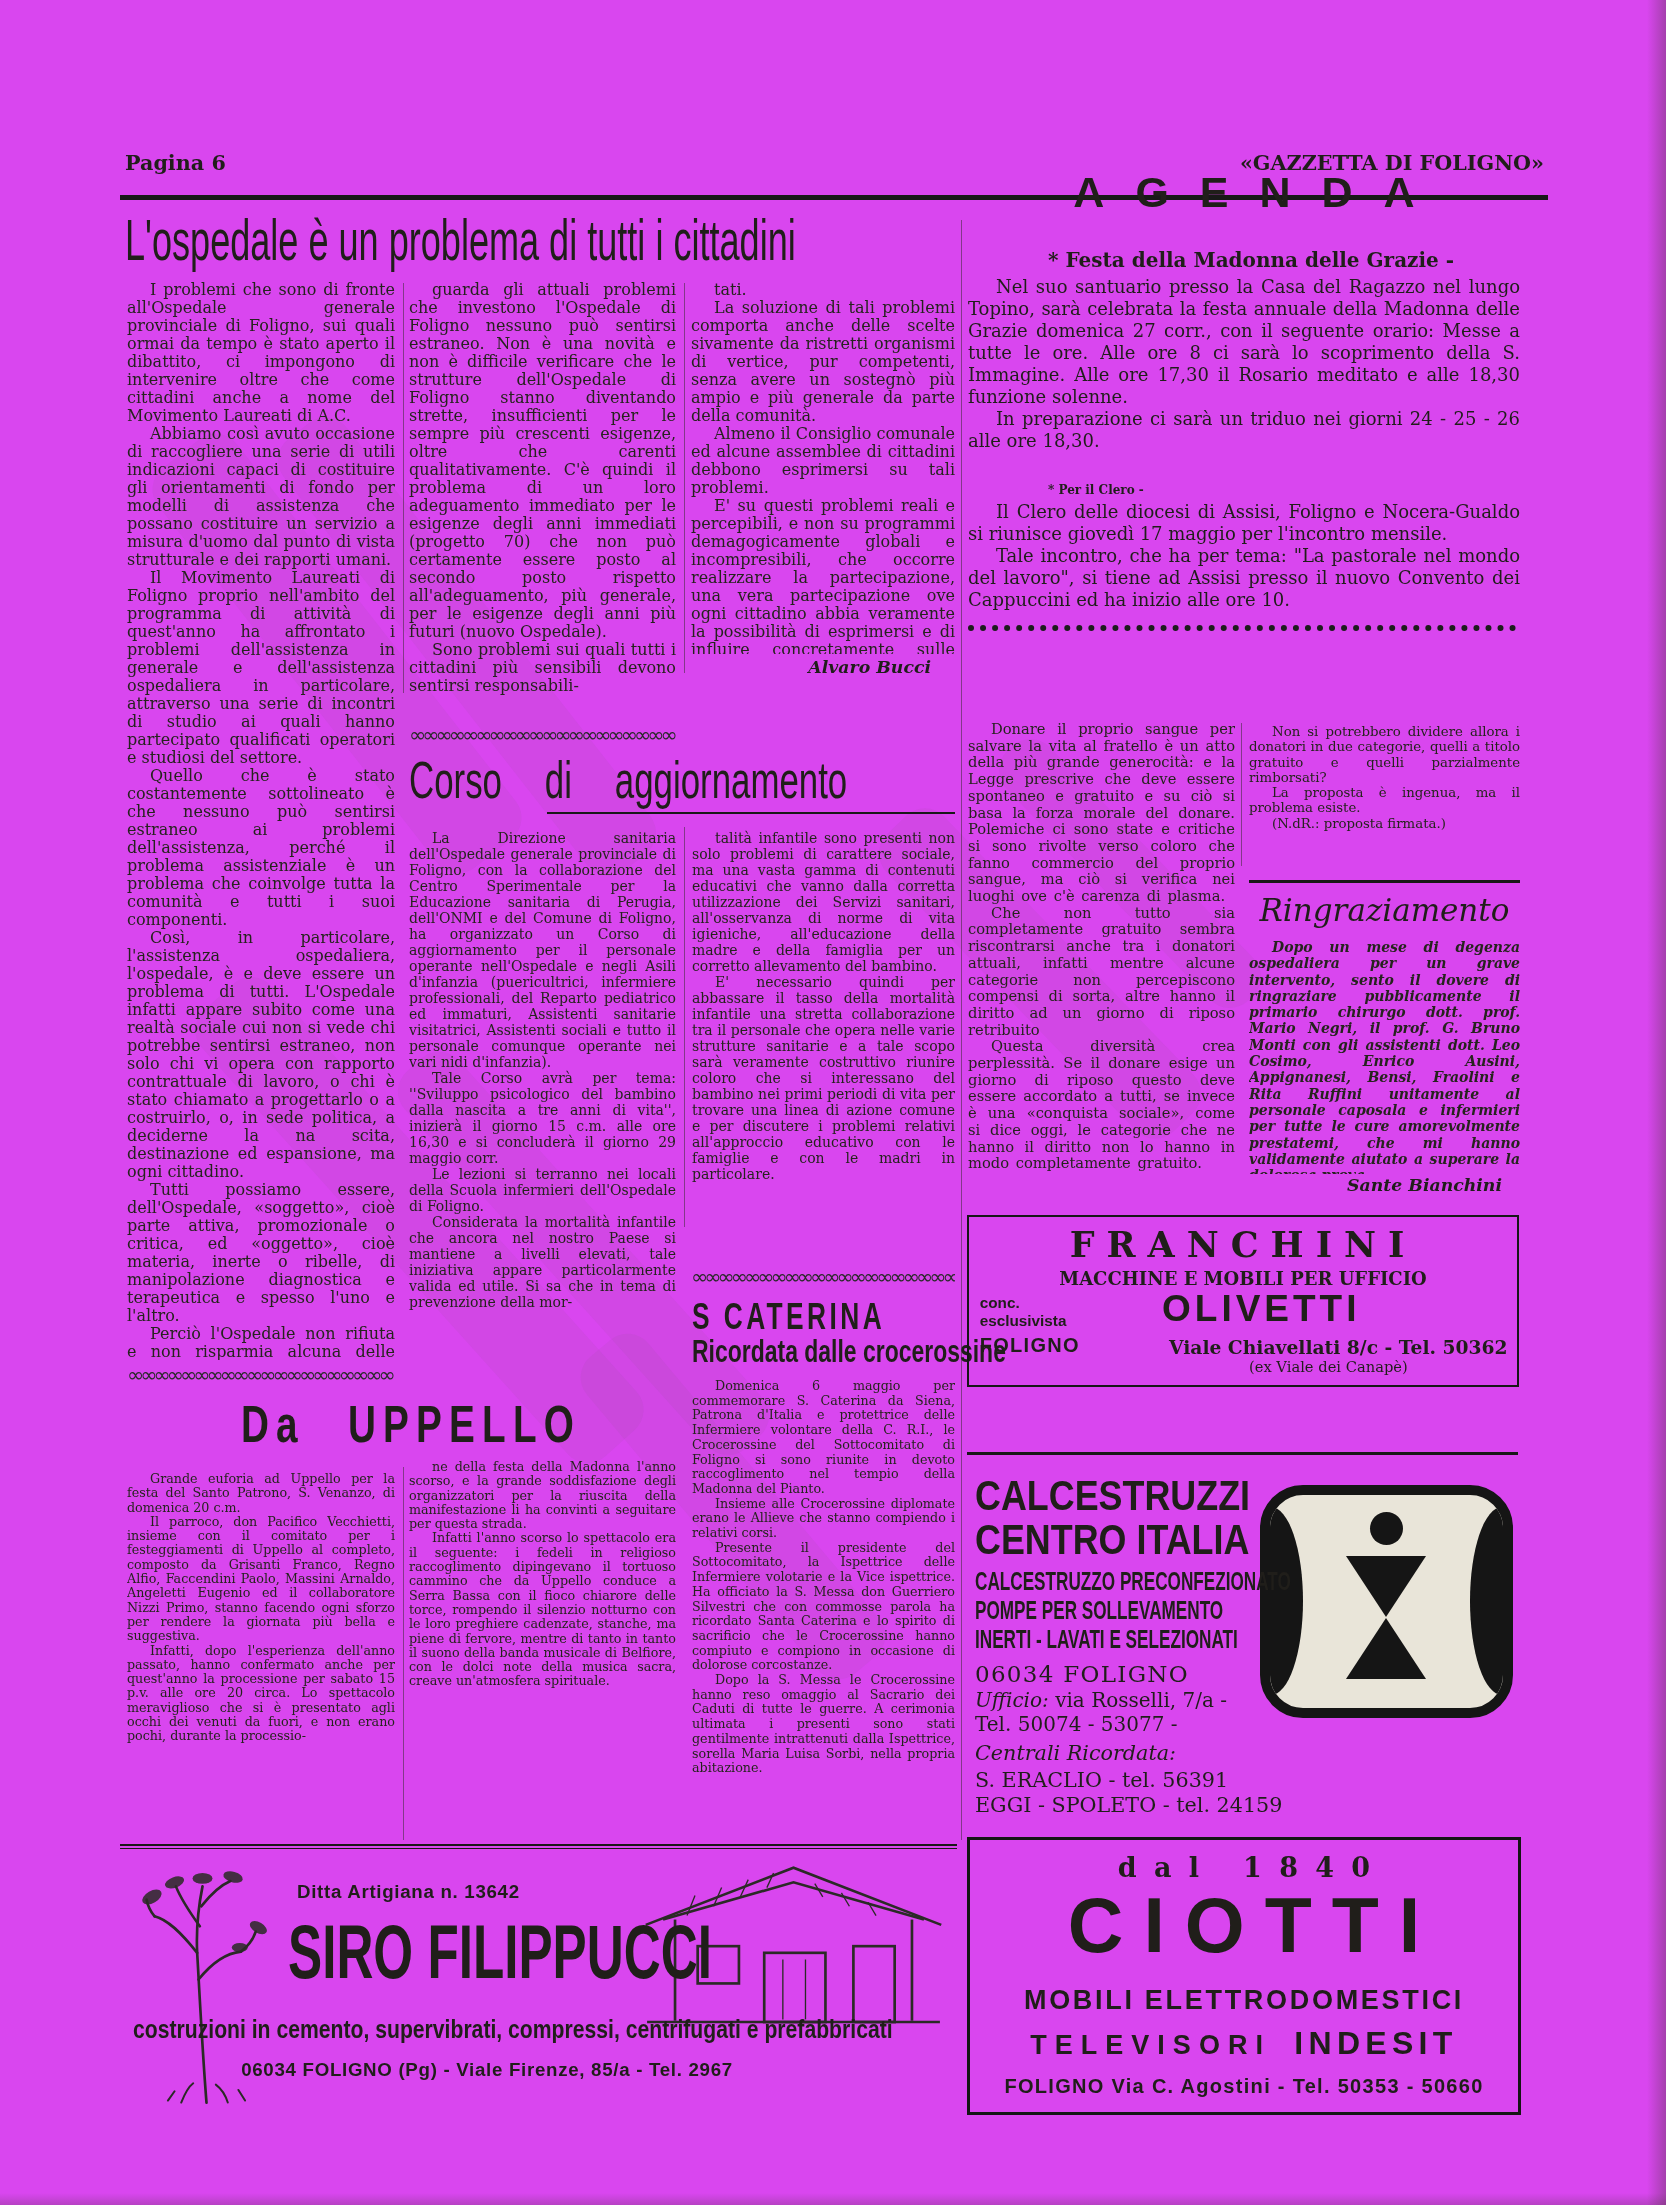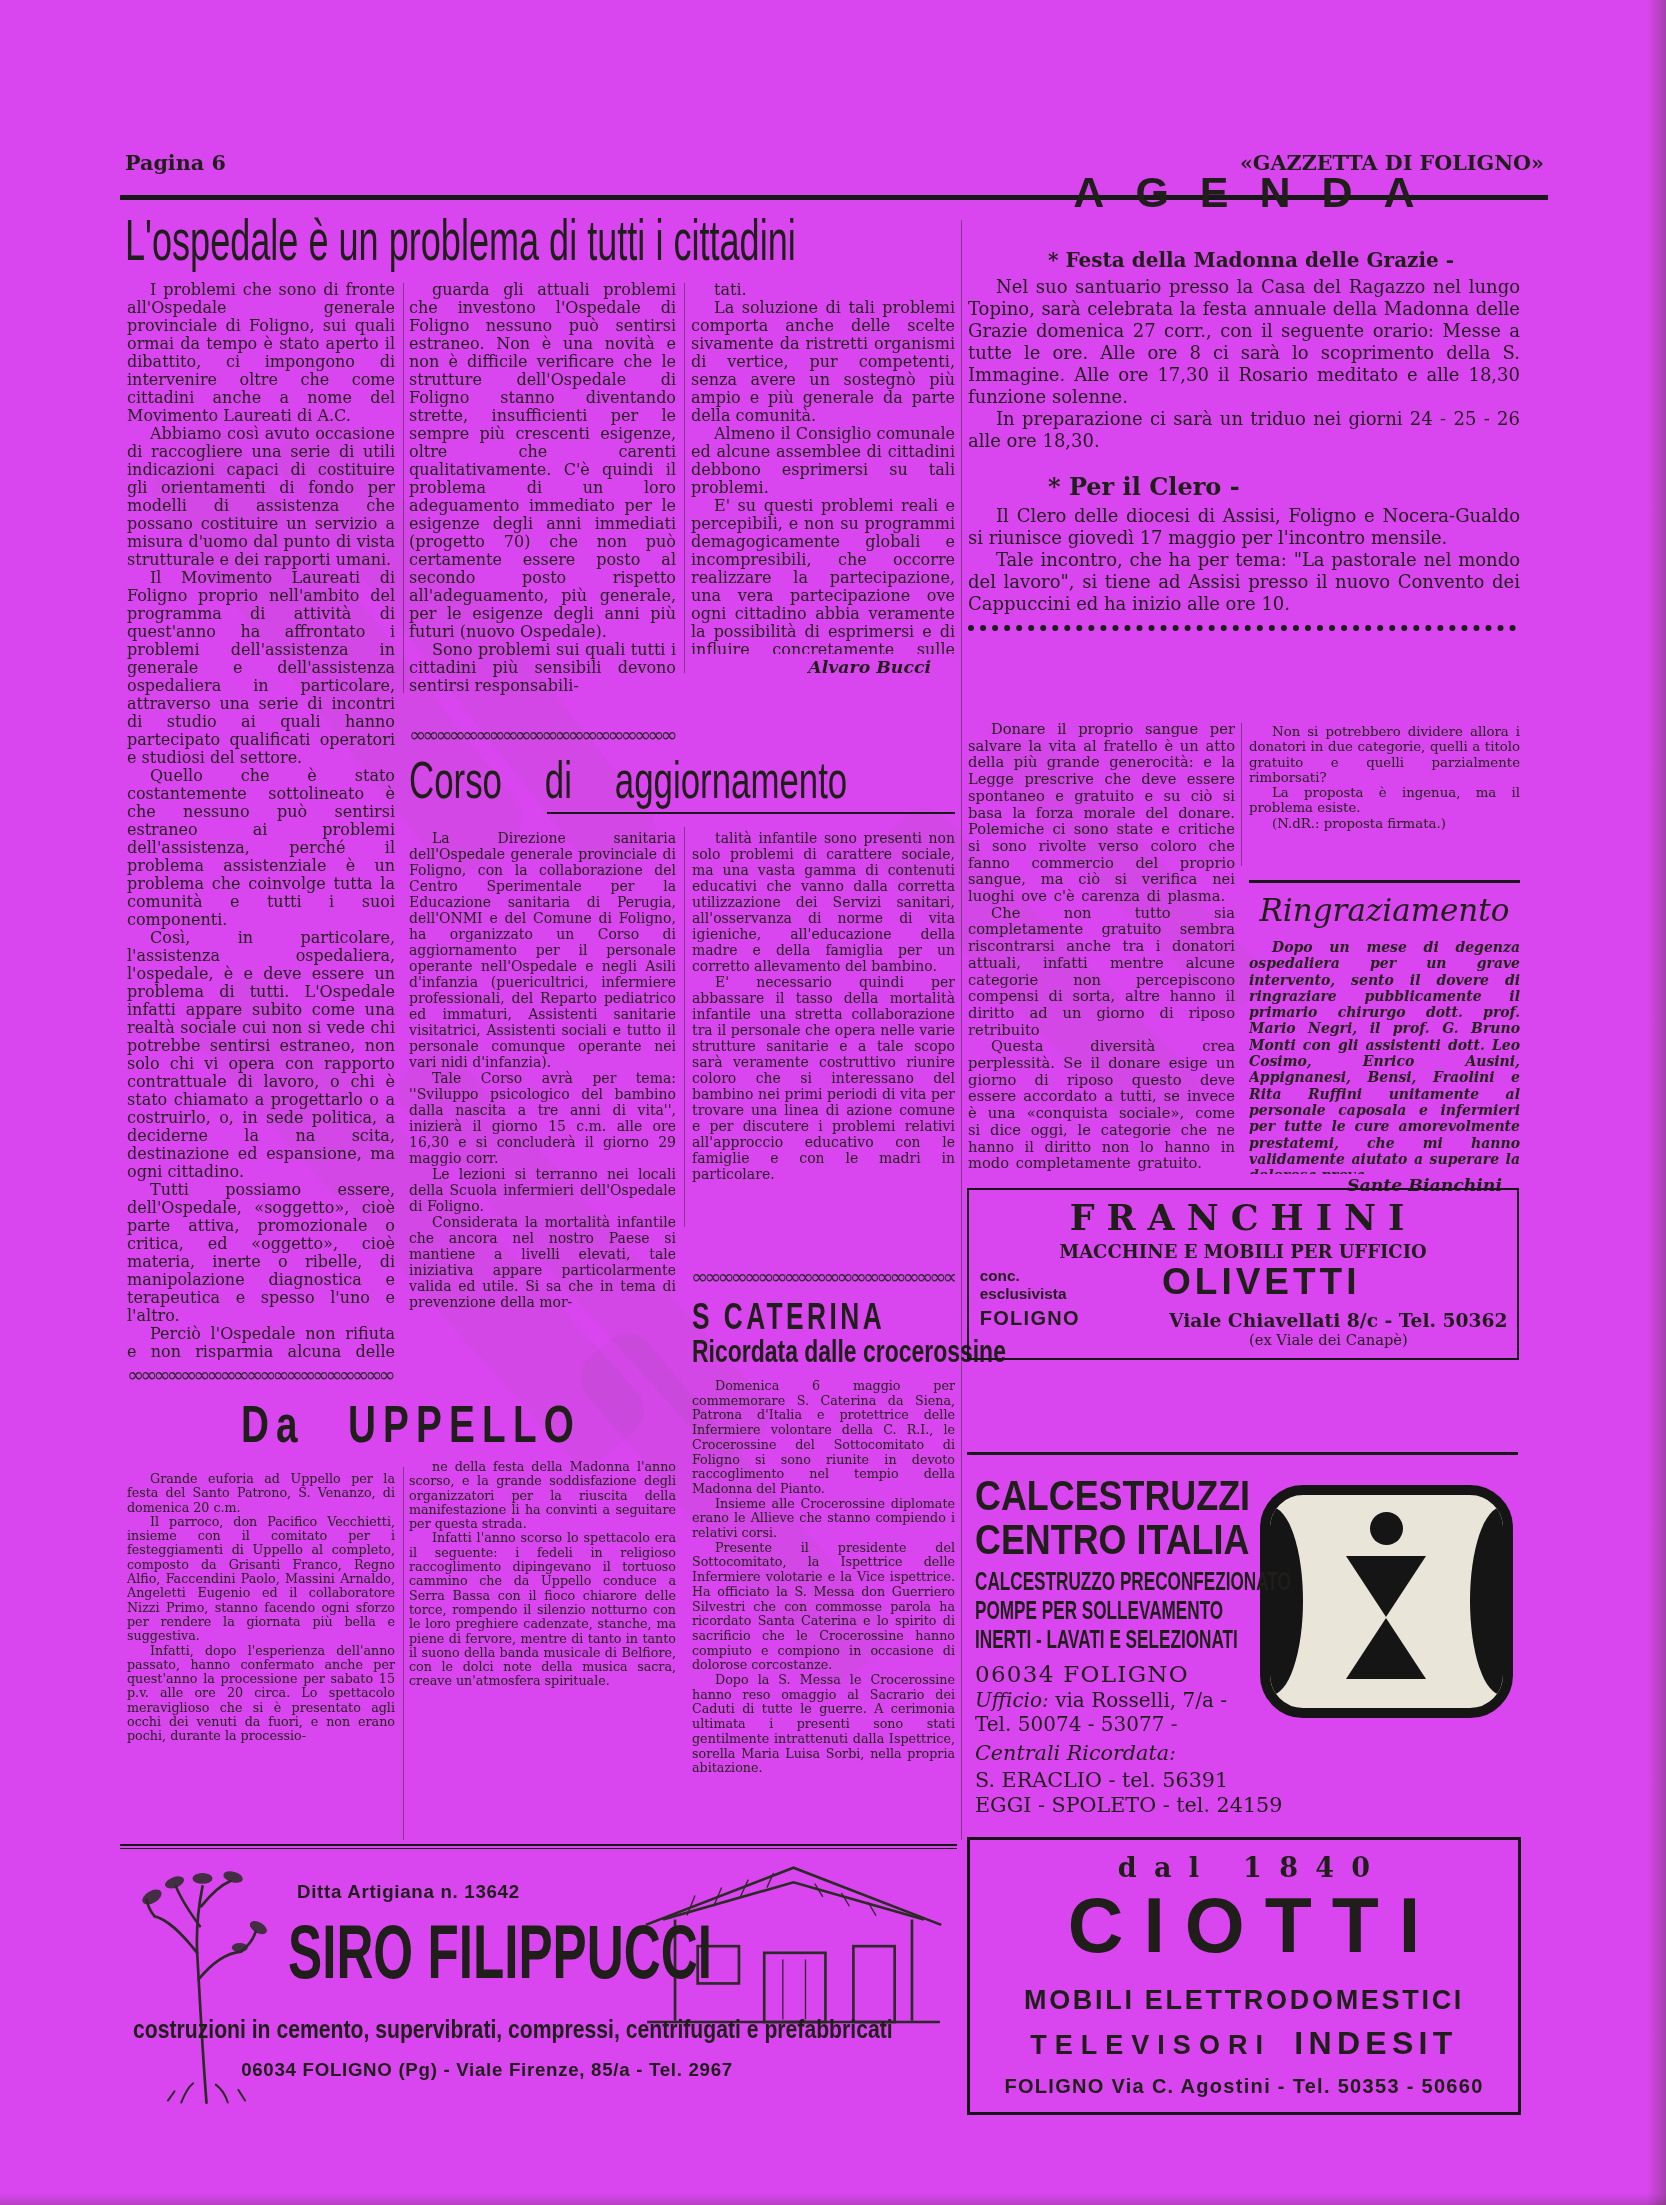--- a/index.html
+++ b/index.html
@@ -126,21 +126,21 @@
       <p>Infatti l'anno scorso lo spettacolo era il seguente: i fedeli in religioso raccoglimento dipingevano il tortuoso cammino che da Uppello conduce a Serra Bassa con il fioco chiarore delle torce, rompendo il silenzio notturno con le loro preghiere cadenzate, stanche, ma piene di fervore, mentre di tanto in tanto il suono della banda musicale di Belfiore, con le dolci note della musica sacra, creave un'atmosfera spirituale.</p>
     </div>
 
   <div class="abs sans" style="left:968px;top:168px;width:552px;text-align:center;font-size:43px;font-weight:700;letter-spacing:31px;text-indent:31px;">AGENDA</div>
   <div class="abs" style="left:968px;top:248px;width:552px;height:373px;overflow:hidden;">
     <div style="padding-left:80px;font-size:20px;font-weight:bold;margin-bottom:4px;">* Festa della Madonna delle Grazie -</div>
     <div class="agenda-par">
         <p>Nel suo santuario presso la Casa del Ragazzo nel lungo Topino, sarà celebrata la festa annuale della Madonna delle Grazie domenica 27 corr., con il seguente orario: Messe a tutte le ore. Alle ore 8 ci sarà lo scoprimento della S. Immagine. Alle ore 17,30 il Rosario meditato e alle 18,30 funzione solenne.</p>
         <p>In preparazione ci sarà un triduo nei giorni 24 - 25 - 26 alle ore 18,30.</p>
       </div>
-    <div style="padding-left:80px;font-size:24px;font-weight:bold;margin:20px 0 4px;">* Per il Clero -</div>
+    <div style="padding-left:80px;font-size:12px;font-weight:bold;margin:31px 0 4px;">* Per il Clero -</div>
     <div class="agenda-par">
         <p>Il Clero delle diocesi di Assisi, Foligno e Nocera-Gualdo si riunisce giovedì 17 maggio per l'incontro mensile.</p>
         <p>Tale incontro, che ha per tema: "La pastorale nel mondo del lavoro", si tiene ad Assisi presso il nuovo Convento dei Cappuccini ed ha inizio alle ore 10.</p>
       </div>
   </div>
   <div class="dotted" style="left:968px;top:625px;width:548px;"></div>
 
   <div class="abs body-text donare-c1" style="left:968px;top:721px;width:267px;height:467px;overflow:hidden;">
       <p>Donare il proprio sangue per salvare la vita al fratello è un atto della più grande generocità: e la Legge prescrive che deve essere spontaneo e gratuito e su ciò si basa la forza morale del donare. Polemiche ci sono state e critiche si sono rivolte verso coloro che fanno commercio del proprio sangue, ma ciò si verifica nei luoghi ove c'è carenza di plasma.</p>
       <p>Che non tutto sia completamente gratuito sembra riscontrarsi anche tra i donatori attuali, infatti mentre alcune categorie non percepiscono compensi di sorta, altre hanno il diritto ad un giorno di riposo retribuito</p>
@@ -152,21 +152,21 @@
       <p>(N.dR.: proposta firmata.)</p>
     </div>
 
   <div class="rule" style="left:1249px;top:880px;width:271px;height:3.3px;"></div>
   <div class="abs" style="left:1249px;top:892px;width:271px;text-align:center;font-size:31px;font-style:italic;">Ringraziamento</div>
   <div class="abs body-text ring" style="left:1249px;top:939px;width:271px;height:235px;overflow:hidden;">
       <p>Dopo un mese di degenza ospedaliera per un grave intervento, sento il dovere di ringraziare pubblicamente il primario chirurgo dott. prof. Mario Negri, il prof. G. Bruno Monti con gli assistenti dott. Leo Cosimo, Enrico Ausini, Appignanesi, Bensi, Fraolini e Rita Ruffini unitamente al personale caposala e infermieri per tutte le cure amorevolmente prestatemi, che mi hanno validamente aiutato a superare la dolorosa prova.</p>
     </div>
   <div class="abs" style="left:1249px;top:1175px;width:253px;text-align:right;font-size:17.3px;font-weight:bold;font-style:italic;">Sante Bianchini</div>
 
-  <div class="abs" style="left:967px;top:1188px;width:548px;height:168px;border:2.7px solid #161616;">
+  <div class="abs" style="left:967px;top:1215px;width:548px;height:168px;border:2.7px solid #161616;">
     <div style="position:absolute;left:0;top:6.7px;width:100%;text-align:center;font-size:35px;font-weight:bold;letter-spacing:12px;">FRANCHINI</div>
     <div style="position:absolute;left:0;top:51px;width:100%;text-align:center;font-size:18px;font-weight:bold;">MACCHINE E MOBILI PER UFFICIO</div>
     <div class="sans" style="position:absolute;left:10.7px;top:77px;font-size:15.3px;font-weight:bold;text-align:right;">conc.</div>
     <div class="sans" style="position:absolute;left:10.7px;top:95px;font-size:15.3px;font-weight:bold;">esclusivista</div>
     <div class="sans" style="position:absolute;left:193px;top:71px;font-size:37px;font-weight:bold;letter-spacing:4px;">OLIVETTI</div>
     <div class="sans" style="position:absolute;left:10.7px;top:117px;font-size:20px;font-weight:bold;letter-spacing:1.3px;">FOLIGNO</div>
     <div style="position:absolute;left:200px;top:119px;font-size:18.7px;font-weight:bold;">Viale Chiavellati 8/c - Tel. 50362</div>
     <div style="position:absolute;left:280px;top:141px;font-size:14.7px;">(ex Viale dei Canapè)</div>
   </div>
 

